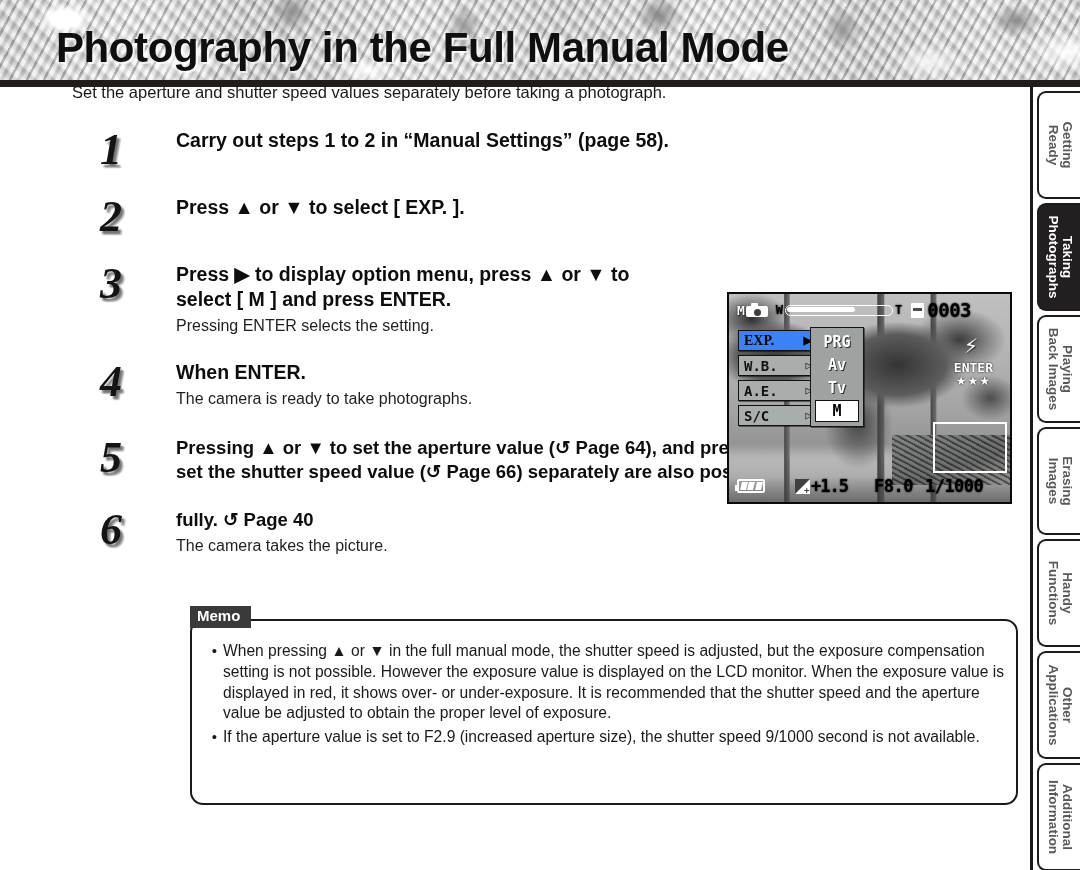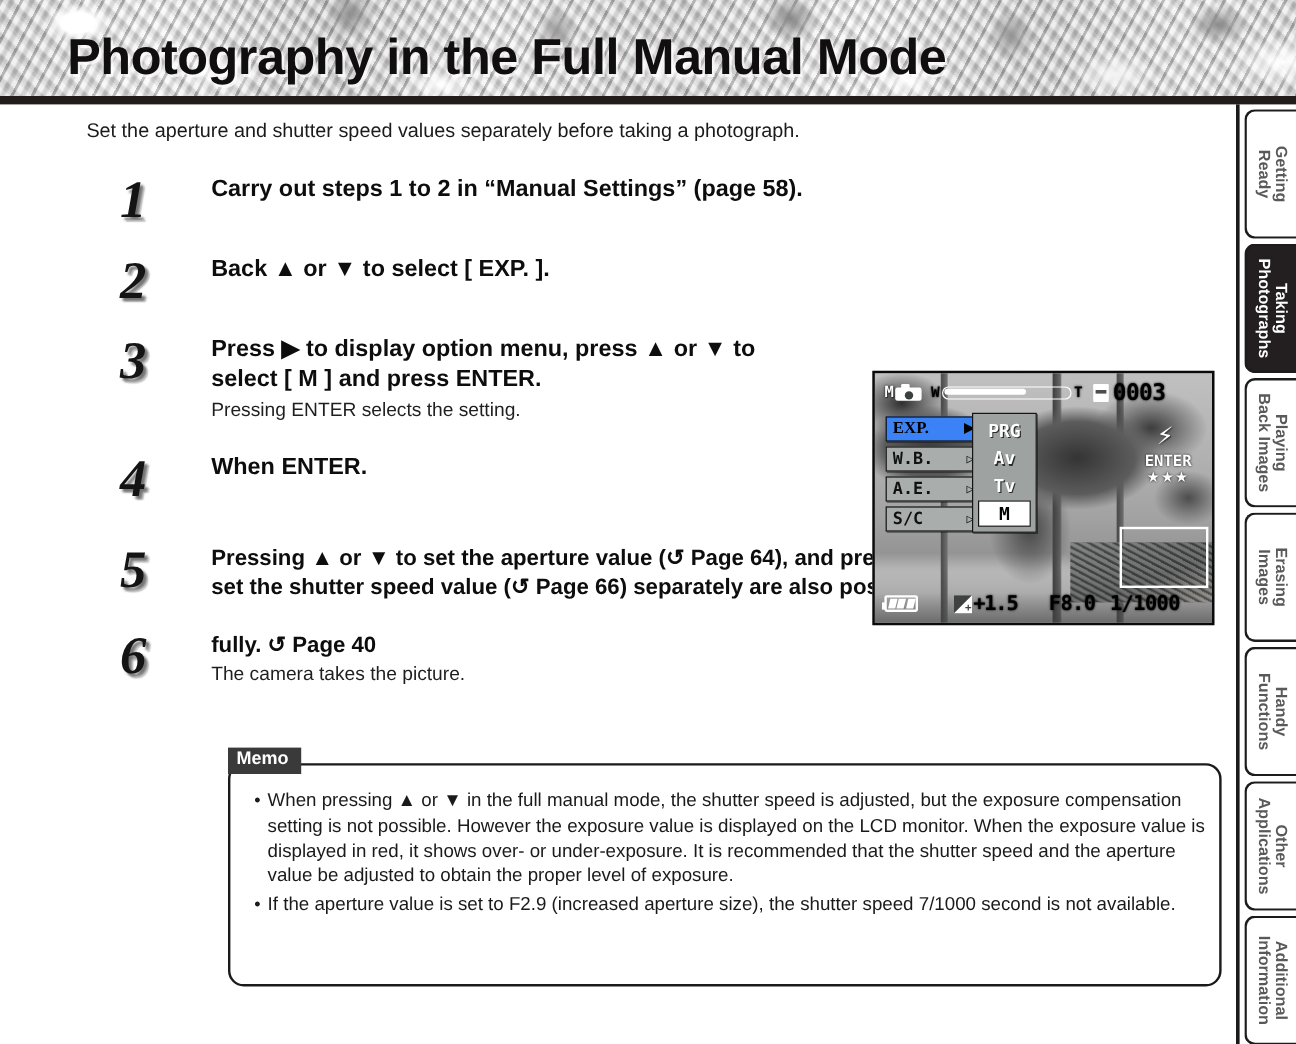--- a/index.html
+++ b/index.html
@@ -51,21 +51,21 @@
     left: 56px; top: 24px;
     font-size: 42px;
     font-weight: bold;
     letter-spacing: -0.4px;
     color: #100e0e;
     white-space: nowrap;
     text-shadow: 2px 2px 0 rgba(255,255,255,0.75);
   }
 
   
-  #content { position: absolute; left: 0; top: 87px; width: 1030px; height: 576px; padding-left: 12px; }
+  #content { position: absolute; left: 0; top: 70px; width: 1030px; height: 576px; padding-left: 12px; }
 
   #intro-text {
     position: absolute;
     left: 72px; top: 13px;
     font-size: 16.5px;
     color: #1a1a1a;
     white-space: nowrap;
   }
 
   
@@ -283,37 +283,38 @@
   <div class="step" style="left:100px; top:58px; width:700px;">
     <div class="step-num">1</div>
     <div class="step-body">
       <div class="step-head">Carry out steps 1 to 2 in “Manual Settings” (page 58).</div>
     </div>
   </div>
 
   <div class="step" style="left:100px; top:125px; width:700px;">
     <div class="step-num">2</div>
     <div class="step-body">
-      <div class="step-head">Back ▲ or ▼ to select [ EXP. ].</div>
+      <div class="step-head">Press ▲ or ▼ to select [ EXP. ].</div>
     </div>
   </div>
 
   <div class="step" style="left:100px; top:192px; width:640px;">
     <div class="step-num">3</div>
     <div class="step-body">
       <div class="step-head">Press ▶ to display option menu, press ▲ or ▼ to</div>
       <div class="step-head">select  [ M ] and press ENTER.</div>
       <div class="step-sub">Pressing ENTER selects the setting.</div>
     </div>
   </div>
 
   <div class="step" style="left:100px; top:290px; width:640px;">
     <div class="step-num">4</div>
     <div class="step-body">
       <div class="step-head">When ENTER.</div>
+      <div class="step-sub">The camera is ready to take photographs.</div>
     </div>
   </div>
 
   <div class="step" style="left:100px; top:366px; width:930px;">
     <div class="step-num">5</div>
     <div class="step-body">
       <div class="step-head small">Pressing ▲ or ▼ to set the aperture value (↺ Page 64),  and pressing ▲ or ▼ to</div>
       <div class="step-head small">set the shutter speed value (↺ Page 66) separately are also possible.</div>
     </div>
   </div>
@@ -394,21 +395,21 @@
 
   <div id="memo-box">
     <div id="memo-label">Memo</div>
     <div id="memo-list">
       <div class="memo-item">
         <span class="memo-bullet">•</span>
         <span class="memo-text">When pressing ▲ or ▼ in the full manual mode, the shutter speed is adjusted, but the exposure compensation setting is not possible. However the exposure value is displayed on the LCD monitor. When the exposure value is displayed in red, it shows over- or under-exposure. It is recommended that the shutter speed and the aperture value be adjusted to obtain the proper level of exposure.</span>
       </div>
       <div class="memo-item">
         <span class="memo-bullet">•</span>
-        <span class="memo-text">If the aperture value is set to F2.9 (increased aperture size), the shutter speed 7/1000 second is not available.</span>
+        <span class="memo-text">If the aperture value is set to F2.9 (increased aperture size), the shutter speed 9/1000 second is not available.</span>
       </div>
     </div>
   </div>
 
 </div>
 
 <div id="tab-rail">
   <div id="tab-spine"></div>
 
   <div class="tab" style="top:4px; height:108px;">

